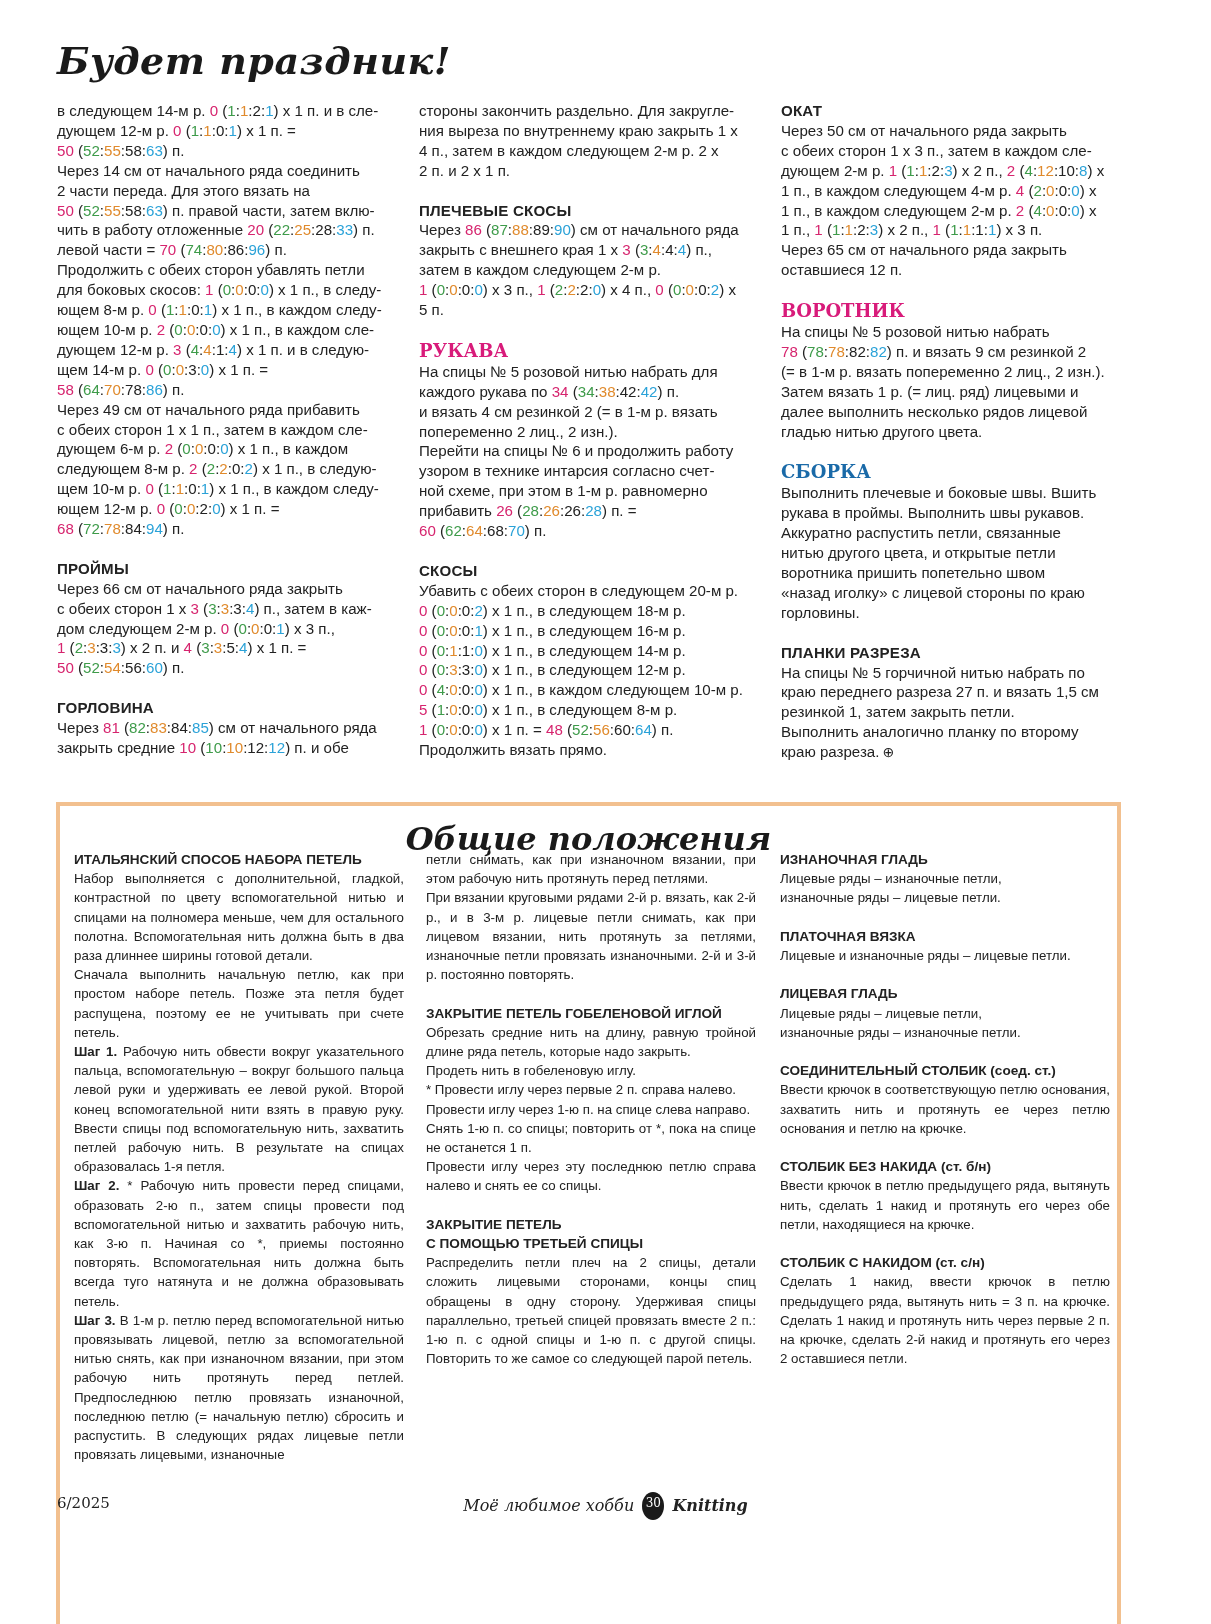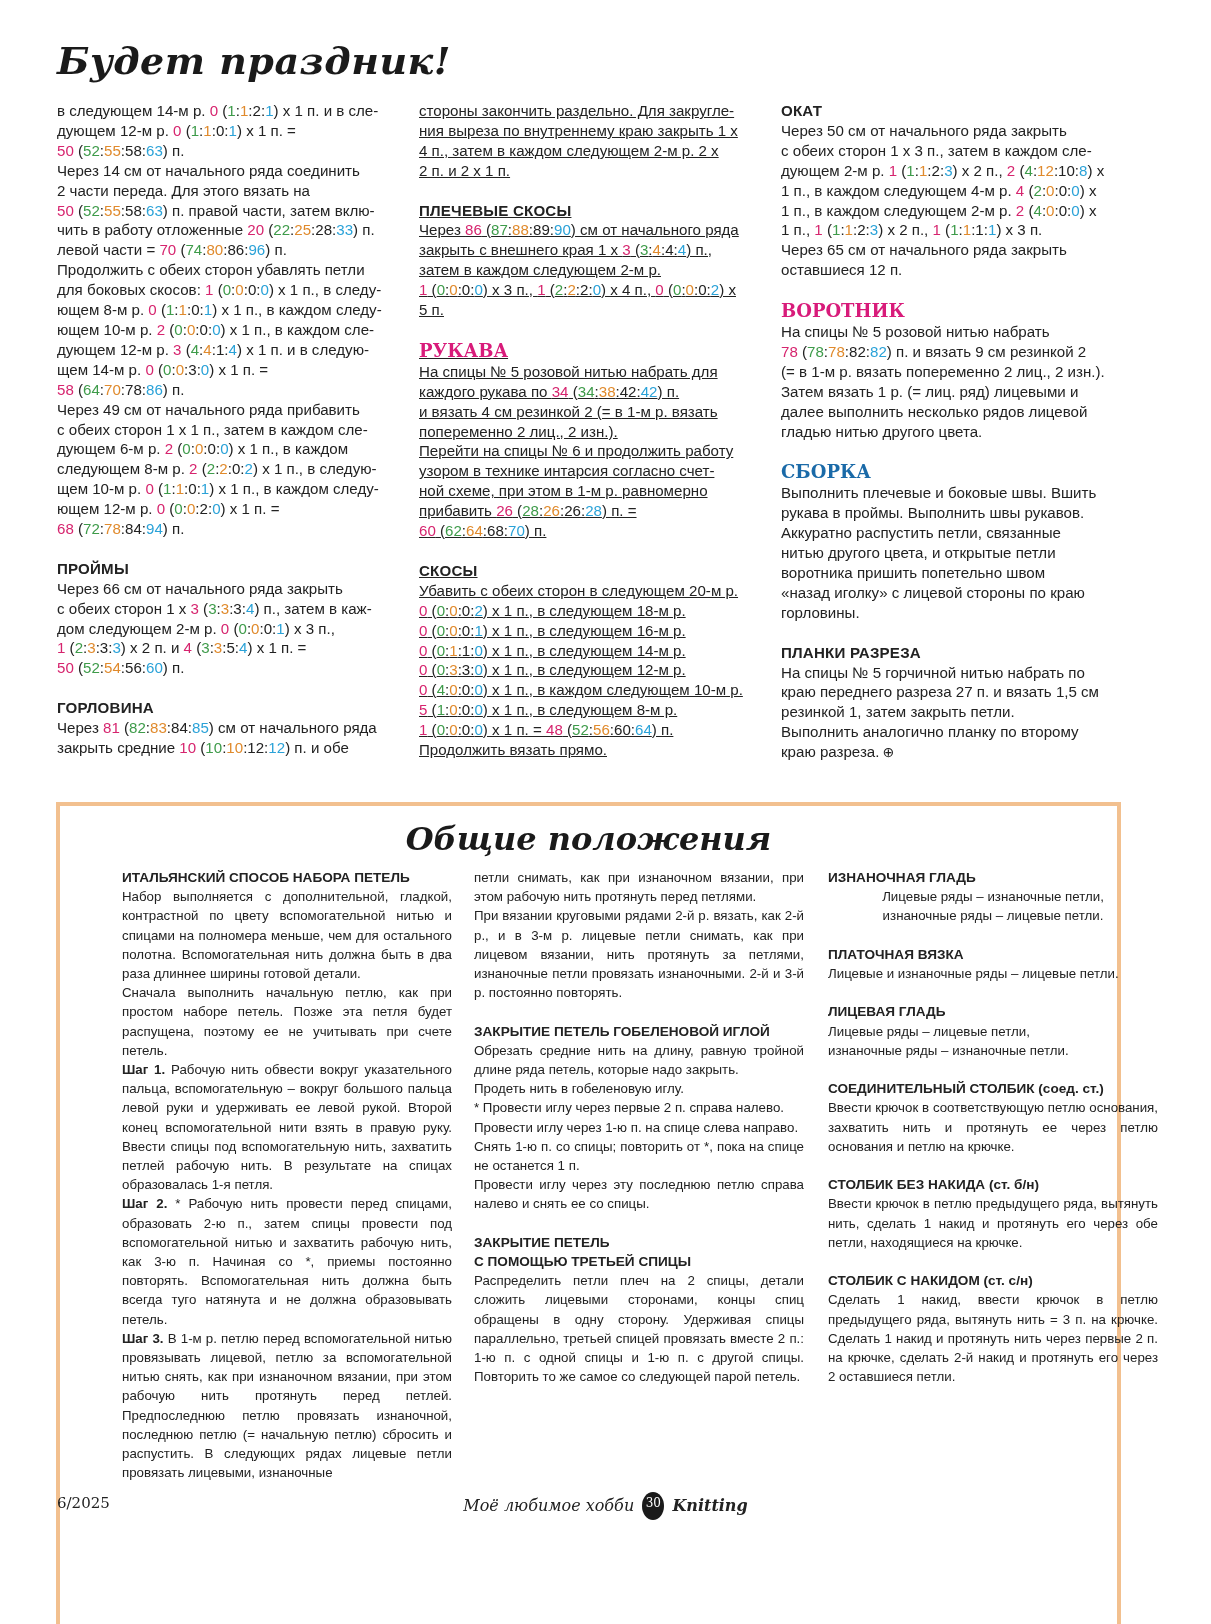--- a/index.html
+++ b/index.html
@@ -2,32 +2,32 @@
 <html><head>
 <meta charset="utf-8">
 <style>
   html, body { margin: 0; padding: 0; background: #ffffff; }
   body { width: 1211px; height: 1624px; position: relative; overflow: hidden;
          font-family: "Liberation Sans", sans-serif; color: #222; }
   .page-title { position: absolute; left: 57px; top: 38px; margin: 0;
          font-family: "DejaVu Serif", serif; font-style: italic; font-weight: bold;
          font-size: 38px; letter-spacing: 0.5px; color: #1a1a1a; }
   .top-col { position: absolute; top: 101px; width: 355px; font-size: 15.1px; line-height: 19.9px; }
-  #col1 { left: 57px; } #col2 { left: 419px; text-decoration: underline; } #col3 { left: 781px; }
+  #col1 { left: 57px; } #col2 { left: 419px; } #col3 { left: 781px; }
   .sec { margin: 0 0 19.9px 0; }
   .sec h3 { margin: 0; font-size: 15.1px; font-weight: bold; line-height: 19.9px; letter-spacing: 0.2px; }
   .sec h2 { margin: 0; font-family: "DejaVu Serif", serif; font-weight: bold; font-size: 18px; line-height: 22px; }
   .sec h2.pink { color: #d81b7a; } .sec h2.blue { color: #1a6aa8; }
   .sec p { margin: 0; white-space: pre-line; }
   .c-m { color: #d6246e; } .c-g { color: #3e9b4a; } .c-o { color: #e08a2c; } .c-c { color: #2aa2d8; }
   .box { position: absolute; left: 56px; top: 802px; width: 1065px; height: 852px;
          border: 4px solid #f2c08f; box-sizing: border-box; background: #fff; }
   .box-title { position: absolute; left: 0; right: 0; top: 14px; text-align: center; margin: 0;
          font-family: "DejaVu Serif", serif; font-style: italic; font-size: 32px; color: #1a1a1a; }
-  .box-col { position: absolute; top: 62px; width: 330px; font-size: 13.3px; line-height: 19.2px; margin-left: 48px; }
+  .box-col { position: absolute; top: 44px; width: 330px; font-size: 13.3px; line-height: 19.2px; }
   #bcol1 { left: 14px; } #bcol2 { left: 366px; } #bcol3 { left: 720px; }
   .bsec { margin: 0 0 19.2px 0; }
   .bsec h4 { margin: 0; font-size: 13.6px; font-weight: bold; line-height: 19.2px; white-space: pre-line; }
   .bsec p { margin: 0; text-align: justify; }
   .bsec p b { font-weight: bold; }
   .footer-issue { position: absolute; left: 57px; top: 1494px; font-family: "DejaVu Serif", serif; font-size: 15px; }
   .footer-brand { position: absolute; left: 0; right: 0; top: 1492px; text-align: center;
          font-family: "DejaVu Serif", serif; font-style: italic; font-size: 16px; }
   .footer-brand .pg { display: inline-block; width: 22px; height: 28px; border-radius: 50%;
          background: #1a1a1a; color: #fff; font-style: normal; font-size: 12px; line-height: 22px;
@@ -188,21 +188,21 @@
       </div>
       <div class="bsec">
         <h4>ЗАКРЫТИЕ ПЕТЕЛЬ
 С ПОМОЩЬЮ ТРЕТЬЕЙ СПИЦЫ</h4>
         <p style="white-space: normal; text-align: justify;"><span>Распределить петли плеч на 2 спицы, детали сложить лицевыми сторонами, концы спиц обращены в одну сторону. Удерживая спицы параллельно, третьей спицей провязать вместе 2 п.: 1-ю п. с одной спицы и 1-ю п. с другой спицы. Повторить то же самое со следующей парой петель.</span></p>
       </div>
     </div>
   <div class="box-col" id="bcol3">
       <div class="bsec">
         <h4>ИЗНАНОЧНАЯ ГЛАДЬ</h4>
-        <p style="white-space: pre-line; text-align: center;"><span>Лицевые ряды – изнаночные петли,
+        <p style="white-space: pre-line; text-align: left;"><span>Лицевые ряды – изнаночные петли,
 изнаночные ряды – лицевые петли.</span></p>
       </div>
       <div class="bsec">
         <h4>ПЛАТОЧНАЯ ВЯЗКА</h4>
         <p style="white-space: normal; text-align: justify;"><span>Лицевые и изнаночные ряды – лицевые петли.</span></p>
       </div>
       <div class="bsec">
         <h4>ЛИЦЕВАЯ ГЛАДЬ</h4>
         <p style="white-space: pre-line; text-align: left;"><span>Лицевые ряды – лицевые петли,
 изнаночные ряды – изнаночные петли.</span></p>

